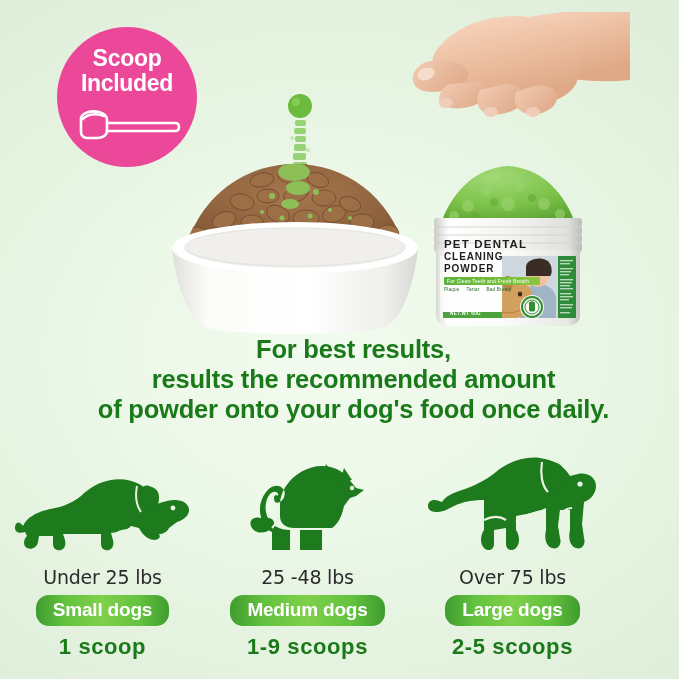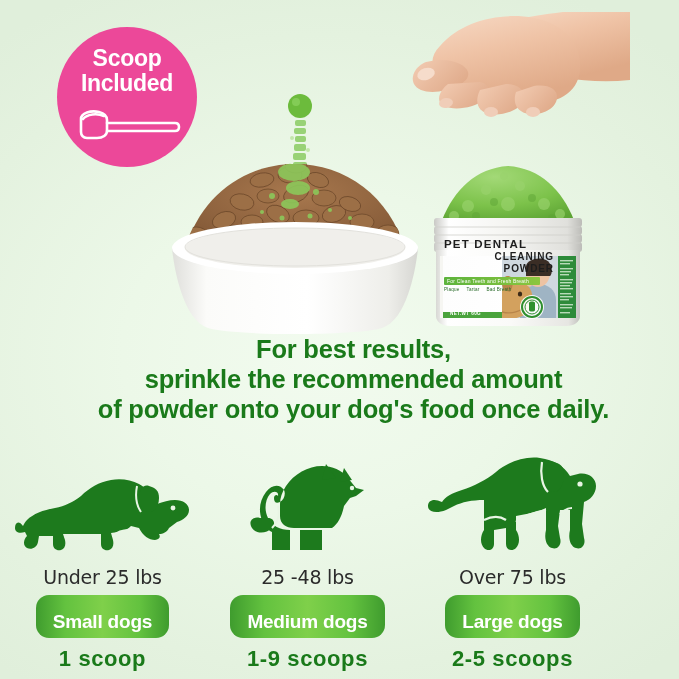--- a/index.html
+++ b/index.html
@@ -78,21 +78,20 @@
     letter-spacing: 1.2px;
     color: #1d1d1d;
     line-height: 13px;
   }
   .jar-title2 {
     font-size: 10px;
     font-weight: bold;
     letter-spacing: 0.9px;
     color: #1d1d1d;
     line-height: 12px;
-    text-align: right;
   }
   .jar-strip {
     margin-top: 2px;
     background: linear-gradient(90deg,#5cb33c,#8cc63f);
     color: #ffffff;
     font-size: 5px;
     letter-spacing: 0.2px;
     padding: 1px 3px;
     width: 96px;
     border-radius: 1px;
@@ -152,21 +151,21 @@
   .weight-label {
     margin-top: 10px;
     font-size: 19px;
     color: #2b2b2b;
     font-family: "DejaVu Sans", sans-serif;
     letter-spacing: -0.2px;
     white-space: nowrap;
   }
   .pill {
     margin-top: 7px;
-    padding: 16px 17px 5px;
+    padding: 4px 17px 5px;
     border-radius: 13px;
     background: linear-gradient(90deg, #3f9c2e 0%, #63c23f 22%, #7fd04a 50%, #63c23f 78%, #3f9c2e 100%);
     color: #ffffff;
     font-weight: bold;
     font-size: 19px;
     letter-spacing: -0.2px;
     white-space: nowrap;
     line-height: 22px;
   }
   .scoops {
@@ -441,21 +440,21 @@
         <path d="M10 12 C10 6 20 3 28 5 C34 6.5 36 10 36 13 L36 24 C36 28 32 31 26 31 L16 31 C12 31 10 28 10 25 Z"></path>
         <path d="M36 16 L104 16 C107 16 108 18 108 20 C108 22 107 24 104 24 L36 24"></path>
         <path d="M12 12 C16 7 26 6 33 9"></path>
       </g>
     </svg>
   </div>
 </div>
 
 <div class="headline">
   <div>For best results,</div>
-  <div>sprinkle the recommended amount</div>
+  <div>results the recommended amount</div>
   <div>of powder onto your dog's food once daily.</div>
 </div>
 
 <div class="sizes">
 
   <div class="size-col">
     <div class="dog-art">
       <svg width="180" height="96" viewBox="0 0 180 96">
         <path fill="#1d7a1d" d="M10 66 C6 60 2 62 2 68 C2 72 6 74 12 72 L14 76 C10 80 10 86 14 88
           C18 90 24 88 25 82 L26 76 L40 76 L40 84 C40 89 44 91 48 90 C52 89 53 85 52 80 L50 74

